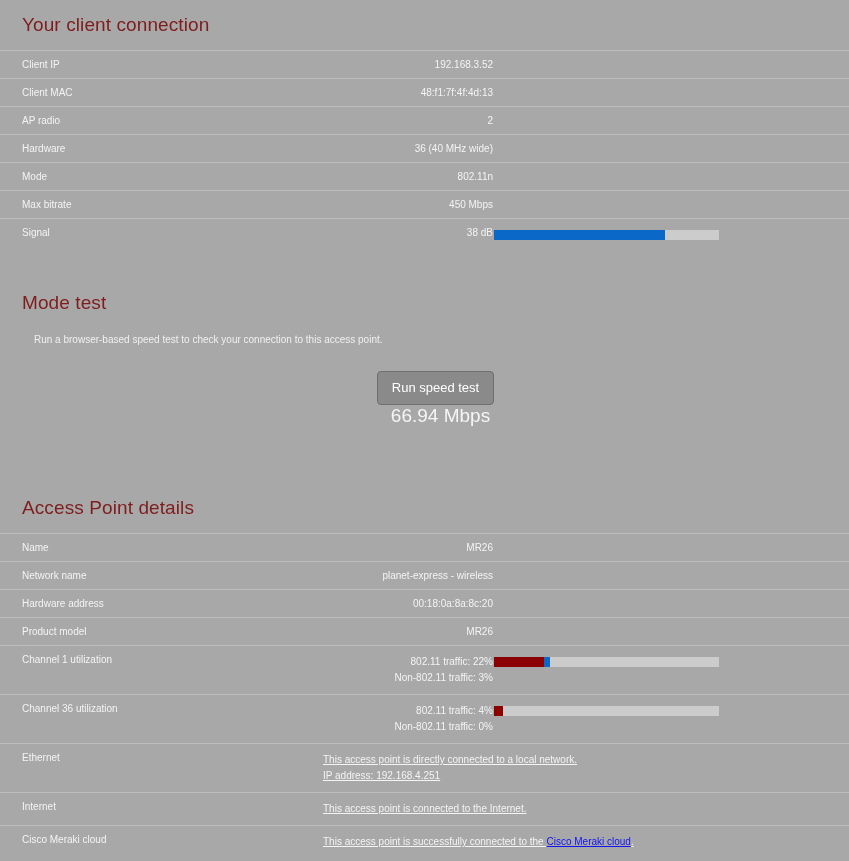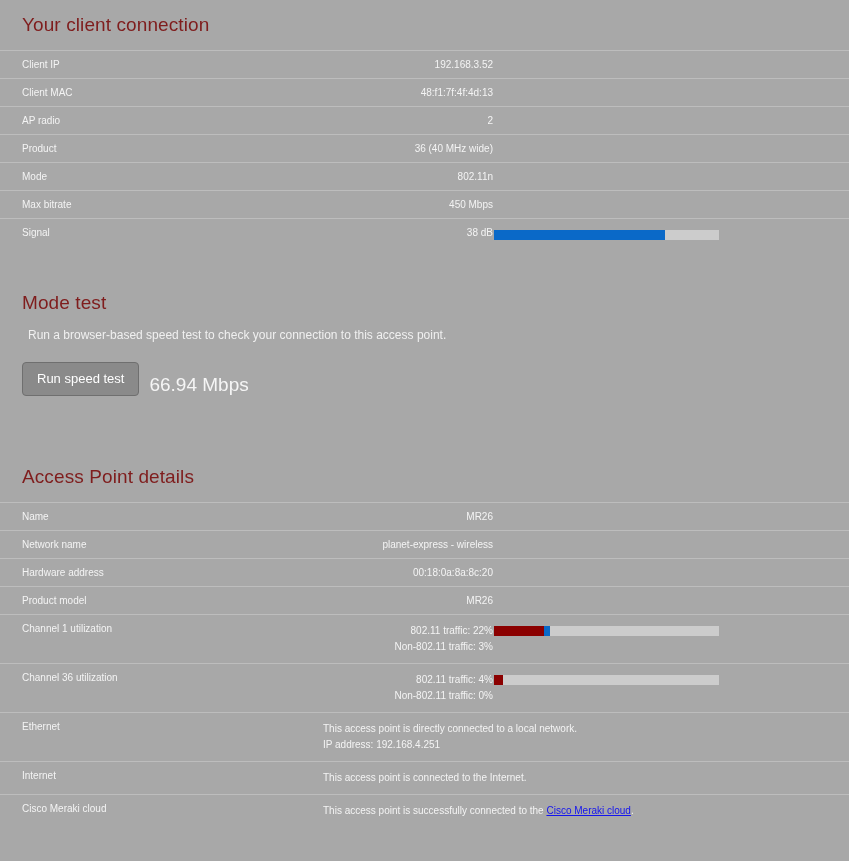--- a/index.html
+++ b/index.html
@@ -25,24 +25,24 @@
   
   .section-title {
     font-size: 19px;
     font-weight: normal;
     color: #7f1d1d;
     padding-left: 22px;
     margin: 0;
     letter-spacing: 0.1px;
   }
   .section-desc {
-    font-size: 12px;
+    font-size: 10px;
     color: #f0f0f0;
     padding-left: 22px;
-    margin: 6px;
+    margin: 12px;
   }
 
   
   .kv-table {
     width: 849px;
     border-collapse: collapse;
     table-layout: fixed;
   }
   .kv-table tr {
     border-top: 1px solid #bdbdbd;
@@ -63,20 +63,21 @@
     padding: 8px 0 8px 0;
     white-space: nowrap;
     text-align: right;
   }
   td.bar-cell {
     width: 356px;
     padding: 8px 0 8px 0;
   }
   td.v-wide {
     padding: 8px 4px 8px 0;
+    text-decoration: underline;
   }
   .vline { display: block; line-height: 16px; }
 
   
   .bar-track {
     position: relative;
     height: 10px;
     width: 225px;
     background: #cccccc;
     margin-top: 3px;
@@ -85,22 +86,23 @@
     display: flex;
   }
   .seg { height: 10px; }
   .seg-blue { background: #0a69c8; }
   .seg-red  { background: #8b0000; }
   .seg-nonwifi { background: #0a69c8; }
 
   
   .speed-row {
     display: flex;
-    align-items: flex-end;
+    align-items: center;
     padding-left: 22px;
+    flex-direction: column;
   }
   .btn {
     font-family: "Liberation Sans", sans-serif;
     font-size: 13px;
     color: #ffffff;
     background: #8a8a8a;
     border: 1px solid #6f6f6f;
     border-radius: 4px;
     padding: 9px 14px;
     cursor: pointer;
@@ -144,21 +146,21 @@
         <td class="k">Client MAC</td>
         <td class="v">48:f1:7f:4f:4d:13</td>
         <td class="bar-cell"></td>
       </tr>
       <tr>
         <td class="k">AP radio</td>
         <td class="v">2</td>
         <td class="bar-cell"></td>
       </tr>
       <tr>
-        <td class="k">Product</td>
+        <td class="k">Hardware</td>
         <td class="v">36 (40 MHz wide)</td>
         <td class="bar-cell"></td>
       </tr>
       <tr>
         <td class="k">Mode</td>
         <td class="v">802.11n</td>
         <td class="bar-cell"></td>
       </tr>
       <tr>
         <td class="k">Max bitrate</td>

